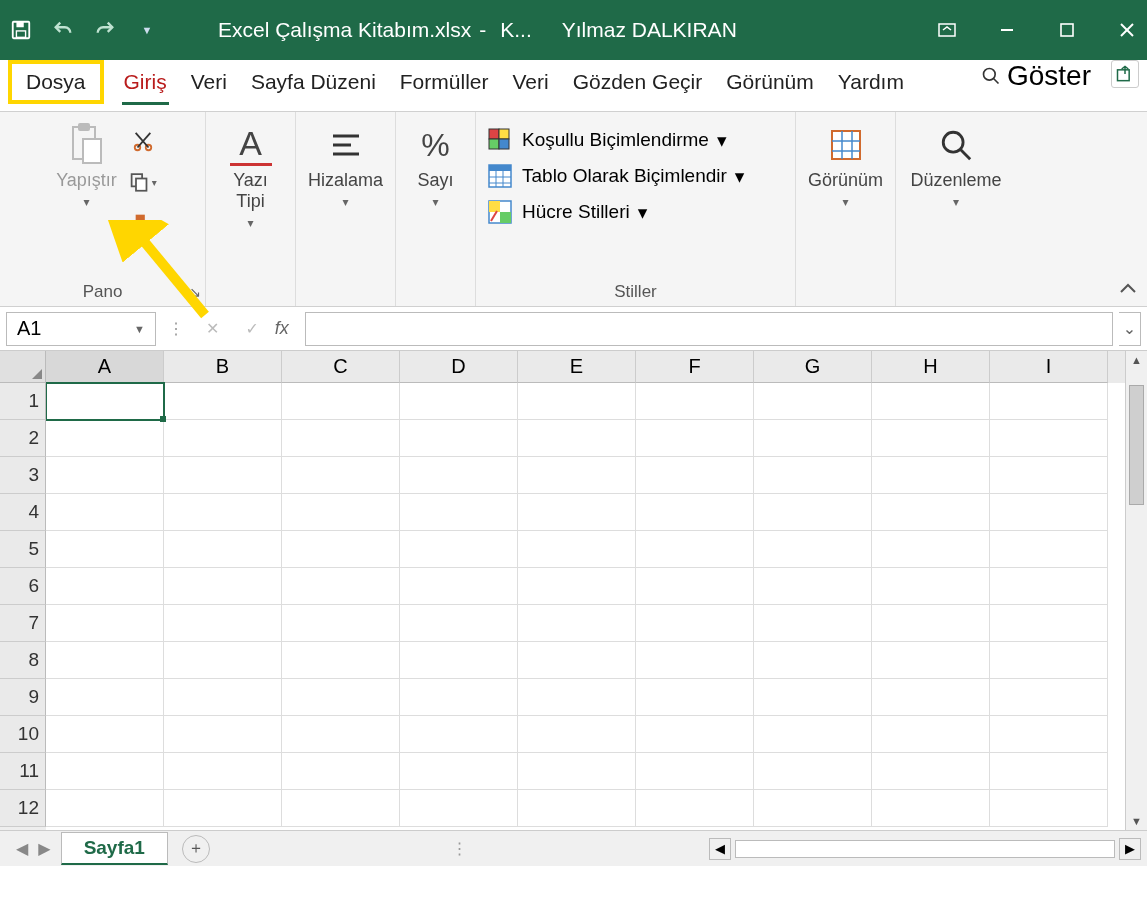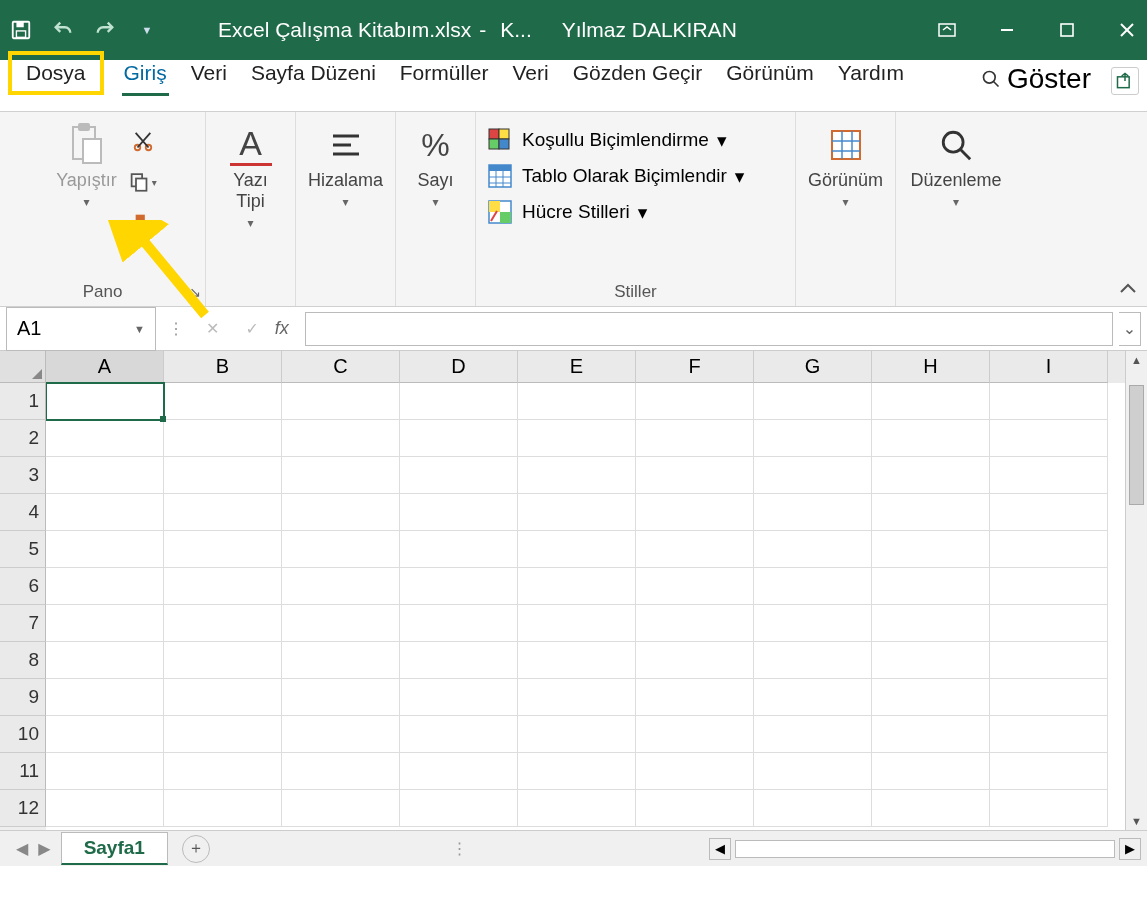--- a/index.html
+++ b/index.html
@@ -9,24 +9,24 @@
 .titlebar { height: 60px; background: #1f6a48; display: flex; align-items: center; color: #fff; padding: 0 10px; }
 .titlebar .tb-left { display: flex; align-items: center; gap: 20px; }
 .titlebar .tb-icon { width: 22px; height: 22px; display: flex; align-items: center; justify-content: center; cursor: pointer; }
 .titlebar .tb-title { margin-left: 60px; font-size: 21px; }
 .titlebar .tb-app { font-size: 21px; margin-left: 6px; }
 .titlebar .tb-user { font-size: 21px; margin-left: 30px; }
 .titlebar .tb-right { margin-left: auto; display: flex; align-items: center; gap: 40px; }
 .tb-winbtn { width: 20px; height: 20px; display:flex;align-items:center;justify-content:center; cursor:pointer; }
 
 
-.tabs { height: 52px; background: #fff; border-bottom: 1px solid #d0d0d0; display: flex; align-items: flex-end; padding: 16px 8px; gap: 0; }
+.tabs { height: 52px; background: #fff; border-bottom: 1px solid #d0d0d0; display: flex; align-items: flex-start; padding: 0 8px; gap: 0; }
 .tab { padding: 10px 12px; font-size: 21px; color: #222; cursor: pointer; position: relative; }
 .tab.file { border: 4px solid #ffd600; padding: 6px 14px; margin-right: 8px; }
-.tab.active { color: #0369a1; }
+.tab.active { color: #b91c1c; }
 .tab.active::after { content:""; position:absolute; left:10px; right:10px; bottom:-1px; height:3px; background:#1f6a48; }
 .tabs .spacer { flex:1; }
 .tabs .search { display:flex; align-items:center; gap:6px; font-size:28px; cursor:pointer; }
 .tabs .share { margin-left:20px; width:28px; height:28px; display:flex;align-items:center;justify-content:center; cursor:pointer; border:1px solid #ccc; border-radius:3px; }
 
 
 .ribbon { height: 195px; background: #f5f5f5; border-bottom: 1px solid #d0d0d0; display: flex; position: relative; }
 .rgroup { border-right: 1px solid #ddd; display:flex; flex-direction:column; align-items:center; padding: 6px 10px 0 10px; position:relative; }
 .rgroup .glabel { position:absolute; bottom:4px; left:0; right:0; text-align:center; font-size:17px; color:#555; }
 .rgroup .gbody { flex:1; display:flex; align-items:flex-start; }
@@ -40,21 +40,21 @@
 .styles-col .srow { display:flex; align-items:center; gap:8px; font-size:19px; cursor:pointer; }
 .styles-col .sicon { width:28px; height:28px; display:flex;align-items:center;justify-content:center; }
 .dialog-launch { position:absolute; right:4px; bottom:6px; font-size:14px; color:#666; cursor:pointer; }
 .collapse { position:absolute; right:10px; bottom:6px; cursor:pointer; }
 
 
 .arrow-annot { position:absolute; left:105px; top:108px; pointer-events:none; z-index:50; }
 
 
 .fbar { height: 44px; background:#fff; border-bottom:1px solid #ccc; display:flex; align-items:center; padding: 4px 6px; gap:6px; }
-.namebox { width: 150px; height:44px; border:1px solid #bbb; display:flex; align-items:center; padding:0 10px; font-size:20px; justify-content:space-between; }
+.namebox { width: 150px; height:34px; border:1px solid #bbb; display:flex; align-items:center; padding:0 10px; font-size:20px; justify-content:space-between; }
 .namebox .dd { font-size:11px; color:#666; cursor:pointer; }
 .fbar .fdots { color:#999; padding:0 6px; cursor:pointer; }
 .fbar .fx { color:#888; padding:0 10px; cursor:pointer; }
 .fbar .fxlabel { font-style:italic; font-size:18px; color:#666; padding-right:10px; }
 .fbar .finput { flex:1; height:34px; border:1px solid #bbb; padding:0 8px; font-size:18px; }
 .fbar .expand { width:22px; display:flex;align-items:center;justify-content:center; cursor:pointer; color:#666; border:1px solid #bbb; border-left:none; height:34px; }
 
 
 .gridwrap { position:relative; height: 479px; display:flex; }
 .rowhdrs { width:46px; background:#eee; }

